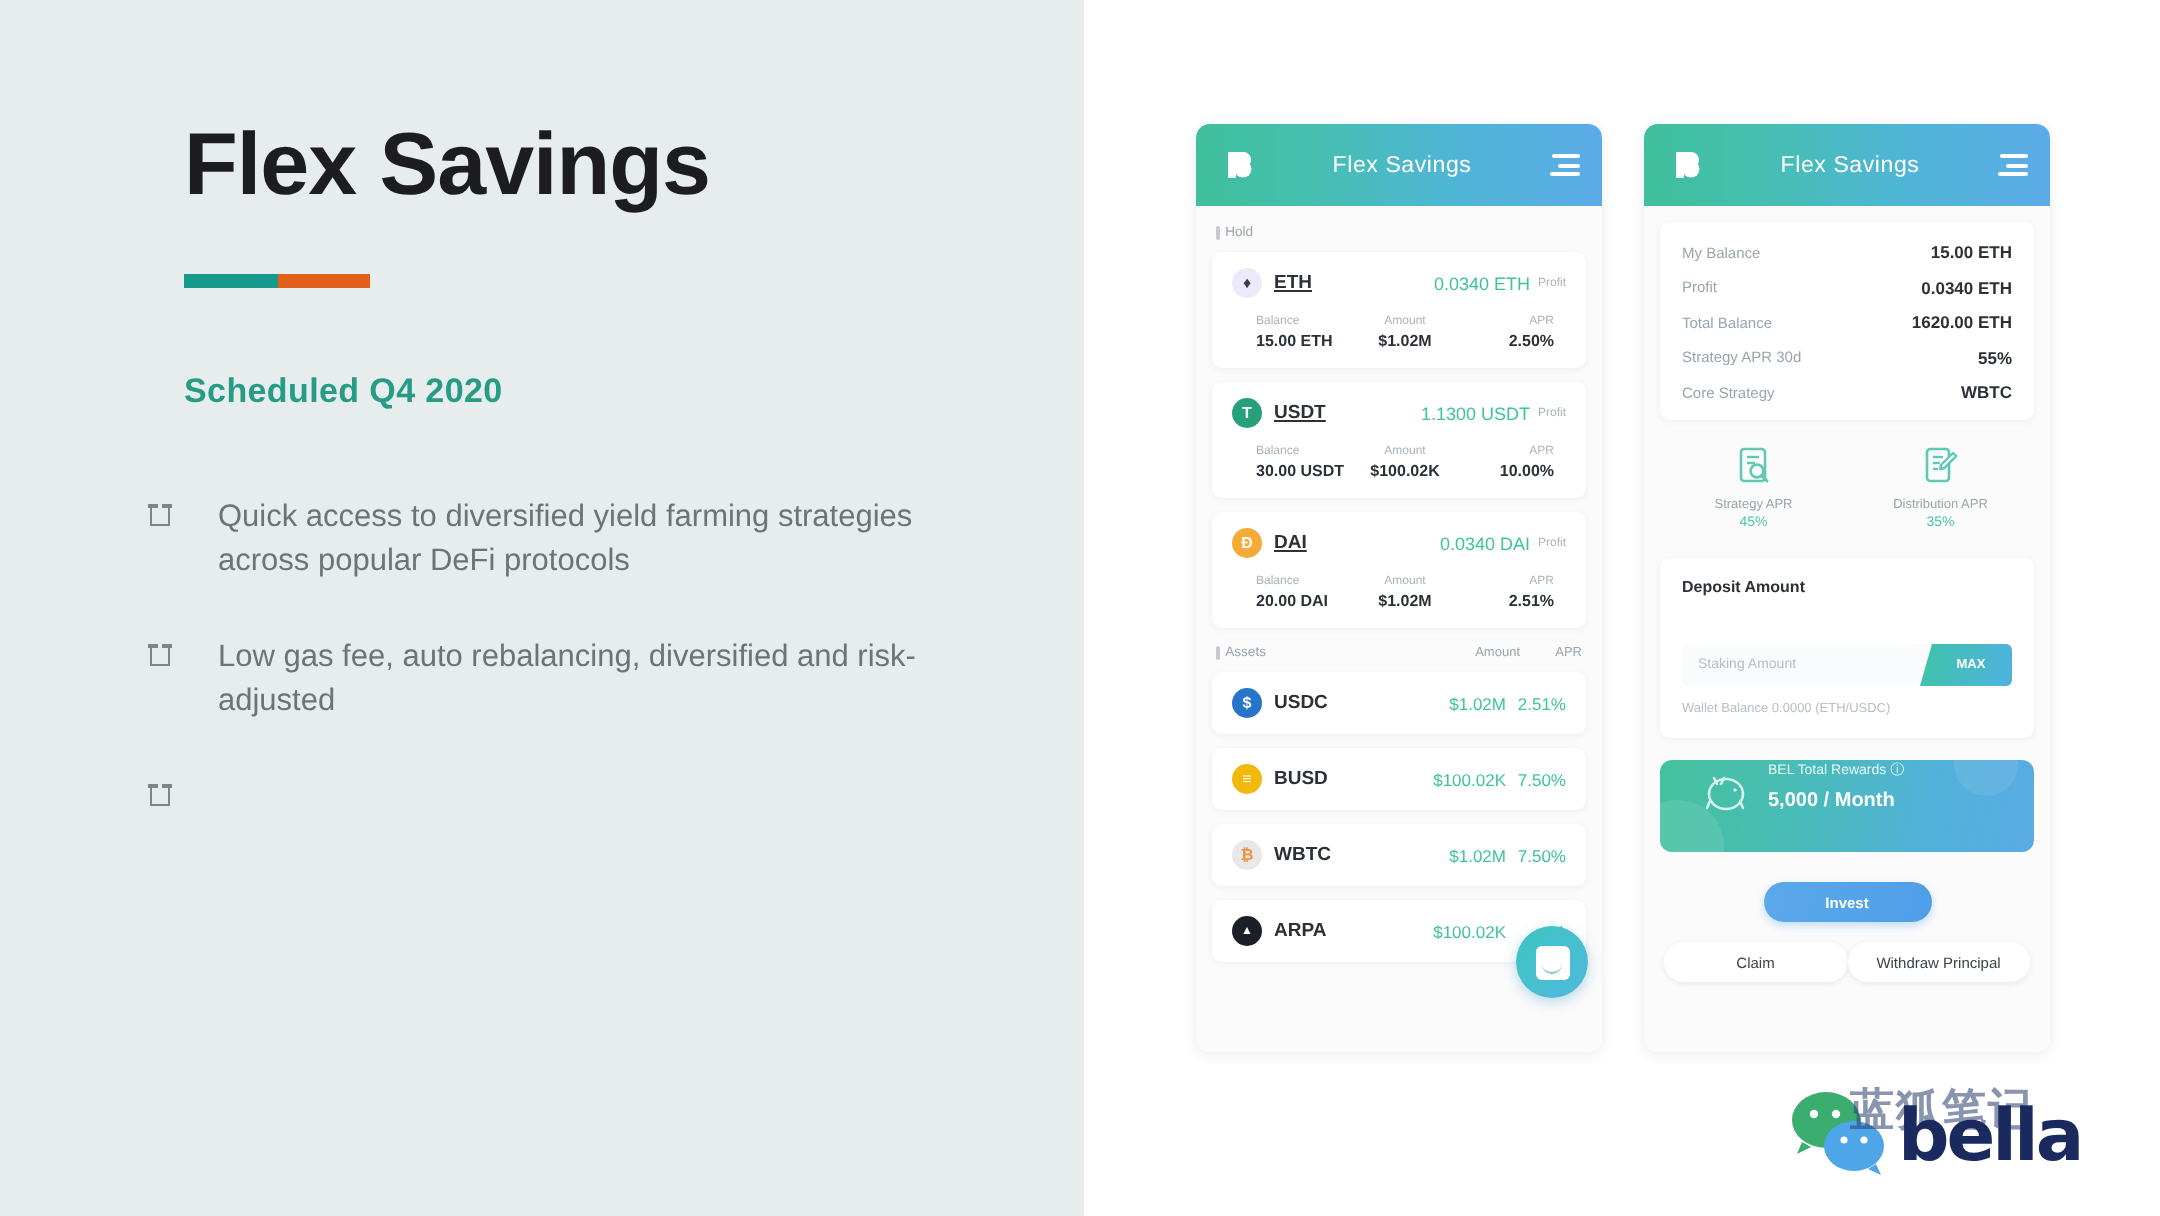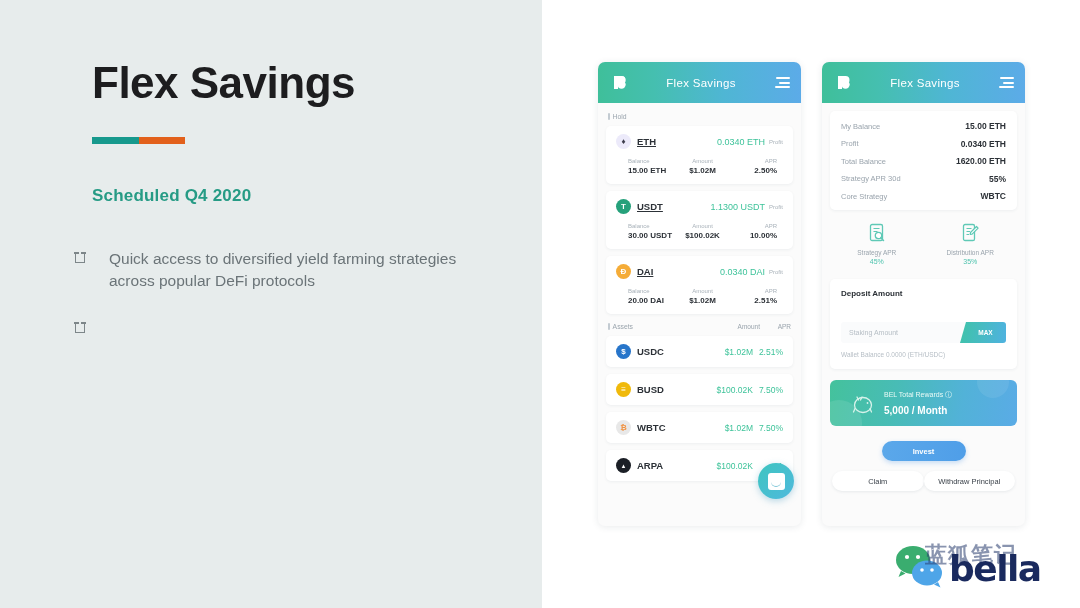--- a/index.html
+++ b/index.html
@@ -180,21 +180,21 @@
     color: #ffffff; font-size: 6.5px; font-weight: 700;
     display: flex; align-items: center; justify-content: center;
     clip-path: polygon(13% 0, 100% 0, 100% 100%, 0 100%);
     padding-left: 5px;
   }
   .wallet-bal { font-size: 6.5px; color: #b6bec5; margin-top: 8px; }
 
   .rewards-banner {
     margin-top: 11px; height: 46px; border-radius: 6px;
     background: linear-gradient(100deg, #44c29c 0%, #48bcb6 35%, #52b2d8 70%, #5aabe6 100%);
-    display: flex; align-items: center; padding: 0 14px; position: relative; overflow: hidden;
+    display: flex; align-items: flex-start; padding: 0 14px; position: relative; overflow: hidden;
   }
   .rewards-banner::before {
     content: ""; position: absolute; left: -14px; bottom: -20px;
     width: 46px; height: 46px; border-radius: 50%; background: rgba(255,255,255,0.10);
   }
   .rewards-banner::after {
     content: ""; position: absolute; right: 8px; top: -14px;
     width: 32px; height: 32px; border-radius: 50%; background: rgba(255,255,255,0.08);
   }
   .rw-icon { width: 40px; flex: 0 0 40px; display: flex; justify-content: center; z-index: 1; }
@@ -245,20 +245,24 @@
     <div class="accent-bar">
       <div class="seg-a"></div>
       <div class="seg-b"></div>
     </div>
     <div class="subtitle">Scheduled Q4 2020</div>
 
     <div class="bullets">
       <div class="bullet-row">
         <div class="bullet-mark"><span class="bullet-box"></span></div>
         <div class="bullet-text">Quick access to diversified yield farming strategies across popular DeFi protocols</div>
+      </div>
+      <div class="bullet-row">
+        <div class="bullet-mark"><span class="bullet-box"></span></div>
+        <div class="bullet-text">Low gas fee, auto rebalancing, diversified and risk-adjusted</div>
       </div>
       <div class="bullet-row">
         <div class="bullet-mark"><span class="bullet-box"></span></div>
       </div>
     </div>
   </div>
 
   <div class="phone" id="phone-1">
     <div class="phone-header">
       <div class="logo-mark">

